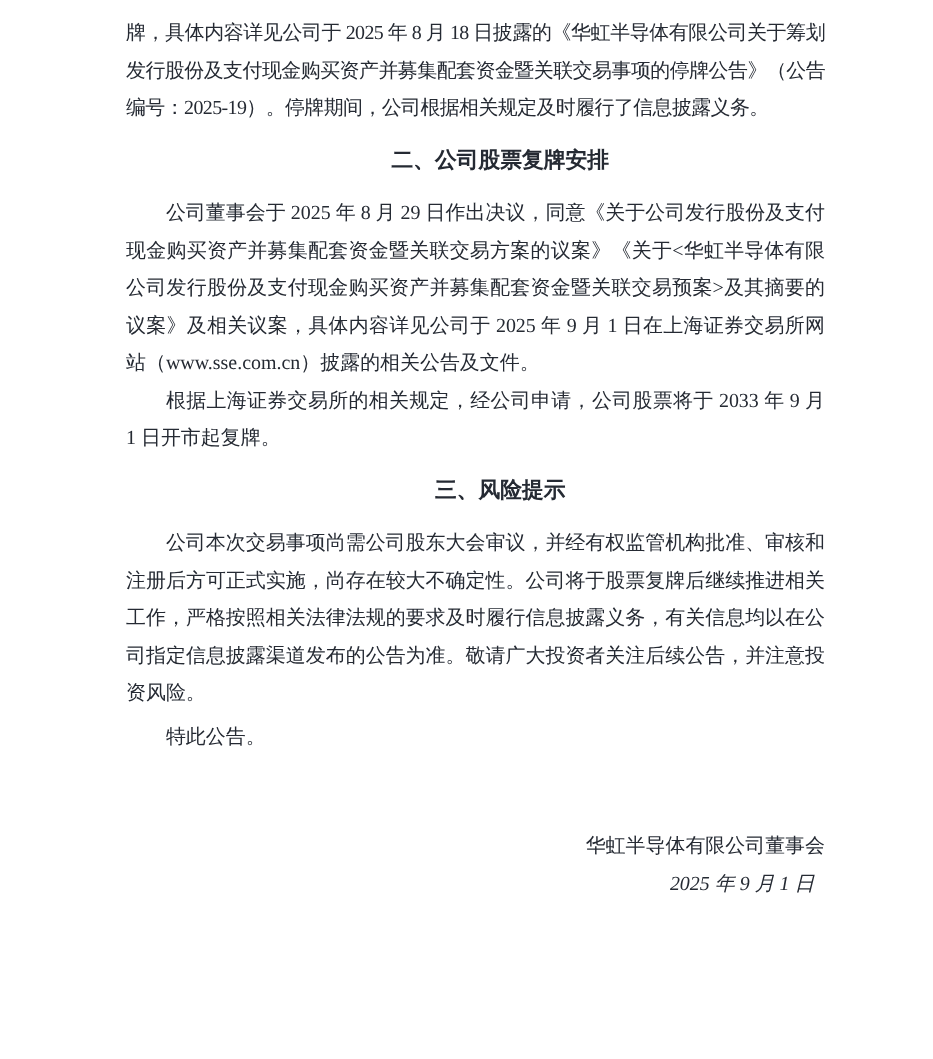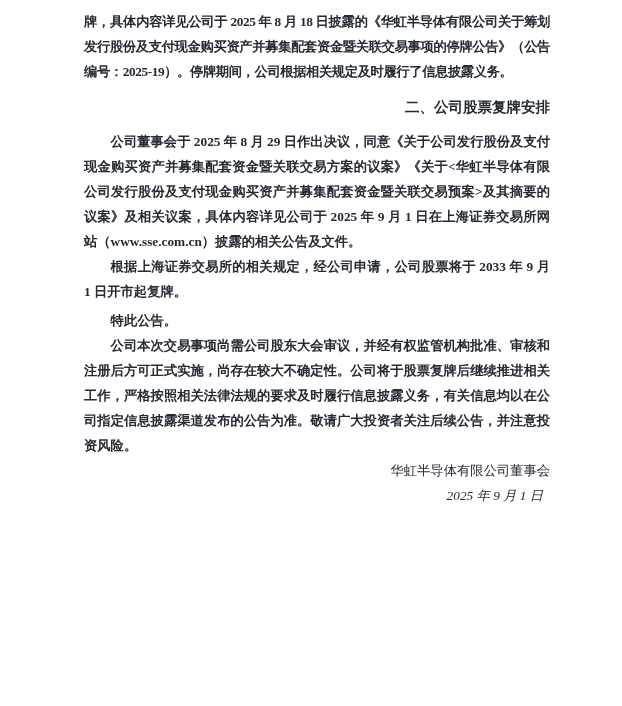--- a/index.html
+++ b/index.html
@@ -20,39 +20,39 @@
     background: #ffffff;
     color: #252a33;
     font-family: "Liberation Serif", "DejaVu Serif", serif;
     font-size: 13.3px;
     line-height: 25px;
     text-align: justify;
   }
   p.para {
     margin: 0;
     text-indent: 2em;
-    font-weight: bold;
   }
   p.continuation {
     text-indent: 0;
     letter-spacing: -0.4px;
   }
   h2.heading {
     font-family: "Liberation Sans", "DejaVu Sans", sans-serif;
     font-weight: bold;
     font-size: 14.5px;
     line-height: 25px;
     margin: 11px 0 9px 0;
     text-indent: 33px;
-    text-align: right;
+    text-align: center;
   }
   p.closing {
     margin-top: 4px;
   }
   .signature {
+    margin-top: 48px;
     text-align: right;
   }
   .sig-line {
     line-height: 25px;
   }
   .sig-date {
     padding-right: 7px;
     font-style: italic;
   }
 </style>
@@ -63,23 +63,24 @@
 
   <p class="para continuation">牌，具体内容详见公司于 2025 年 8 月 18 日披露的《华虹半导体有限公司关于筹划发行股份及支付现金购买资产并募集配套资金暨关联交易事项的停牌公告》（公告编号：2025-19）。停牌期间，公司根据相关规定及时履行了信息披露义务。</p>
 
   <h2 class="heading">二、公司股票复牌安排</h2>
 
   <p class="para">公司董事会于 2025 年 8 月 29 日作出决议，同意《关于公司发行股份及支付现金购买资产并募集配套资金暨关联交易方案的议案》《关于&lt;华虹半导体有限公司发行股份及支付现金购买资产并募集配套资金暨关联交易预案&gt;及其摘要的议案》及相关议案，具体内容详见公司于 2025 年 9 月 1 日在上海证券交易所网站（www.sse.com.cn）披露的相关公告及文件。</p>
 
   <p class="para">根据上海证券交易所的相关规定，经公司申请，公司股票将于 2033 年 9 月 1 日开市起复牌。</p>
 
 
+  <h2 class="heading">三、风险提示</h2>
+
+  <p class="para">公司本次交易事项尚需公司股东大会审议，并经有权监管机构批准、审核和注册后方可正式实施，尚存在较大不确定性。公司将于股票复牌后继续推进相关工作，严格按照相关法律法规的要求及时履行信息披露义务，有关信息均以在公司指定信息披露渠道发布的公告为准。敬请广大投资者关注后续公告，并注意投资风险。</p>
 
   <p class="para closing">特此公告。</p>
-
-  <p class="para">公司本次交易事项尚需公司股东大会审议，并经有权监管机构批准、审核和注册后方可正式实施，尚存在较大不确定性。公司将于股票复牌后继续推进相关工作，严格按照相关法律法规的要求及时履行信息披露义务，有关信息均以在公司指定信息披露渠道发布的公告为准。敬请广大投资者关注后续公告，并注意投资风险。</p>
 
   <div class="signature">
     <div class="sig-line sig-company">华虹半导体有限公司董事会</div>
     <div class="sig-line sig-date">2025 年 9 月 1 日</div>
   </div>
 
 </div>
 
 </body></html>

